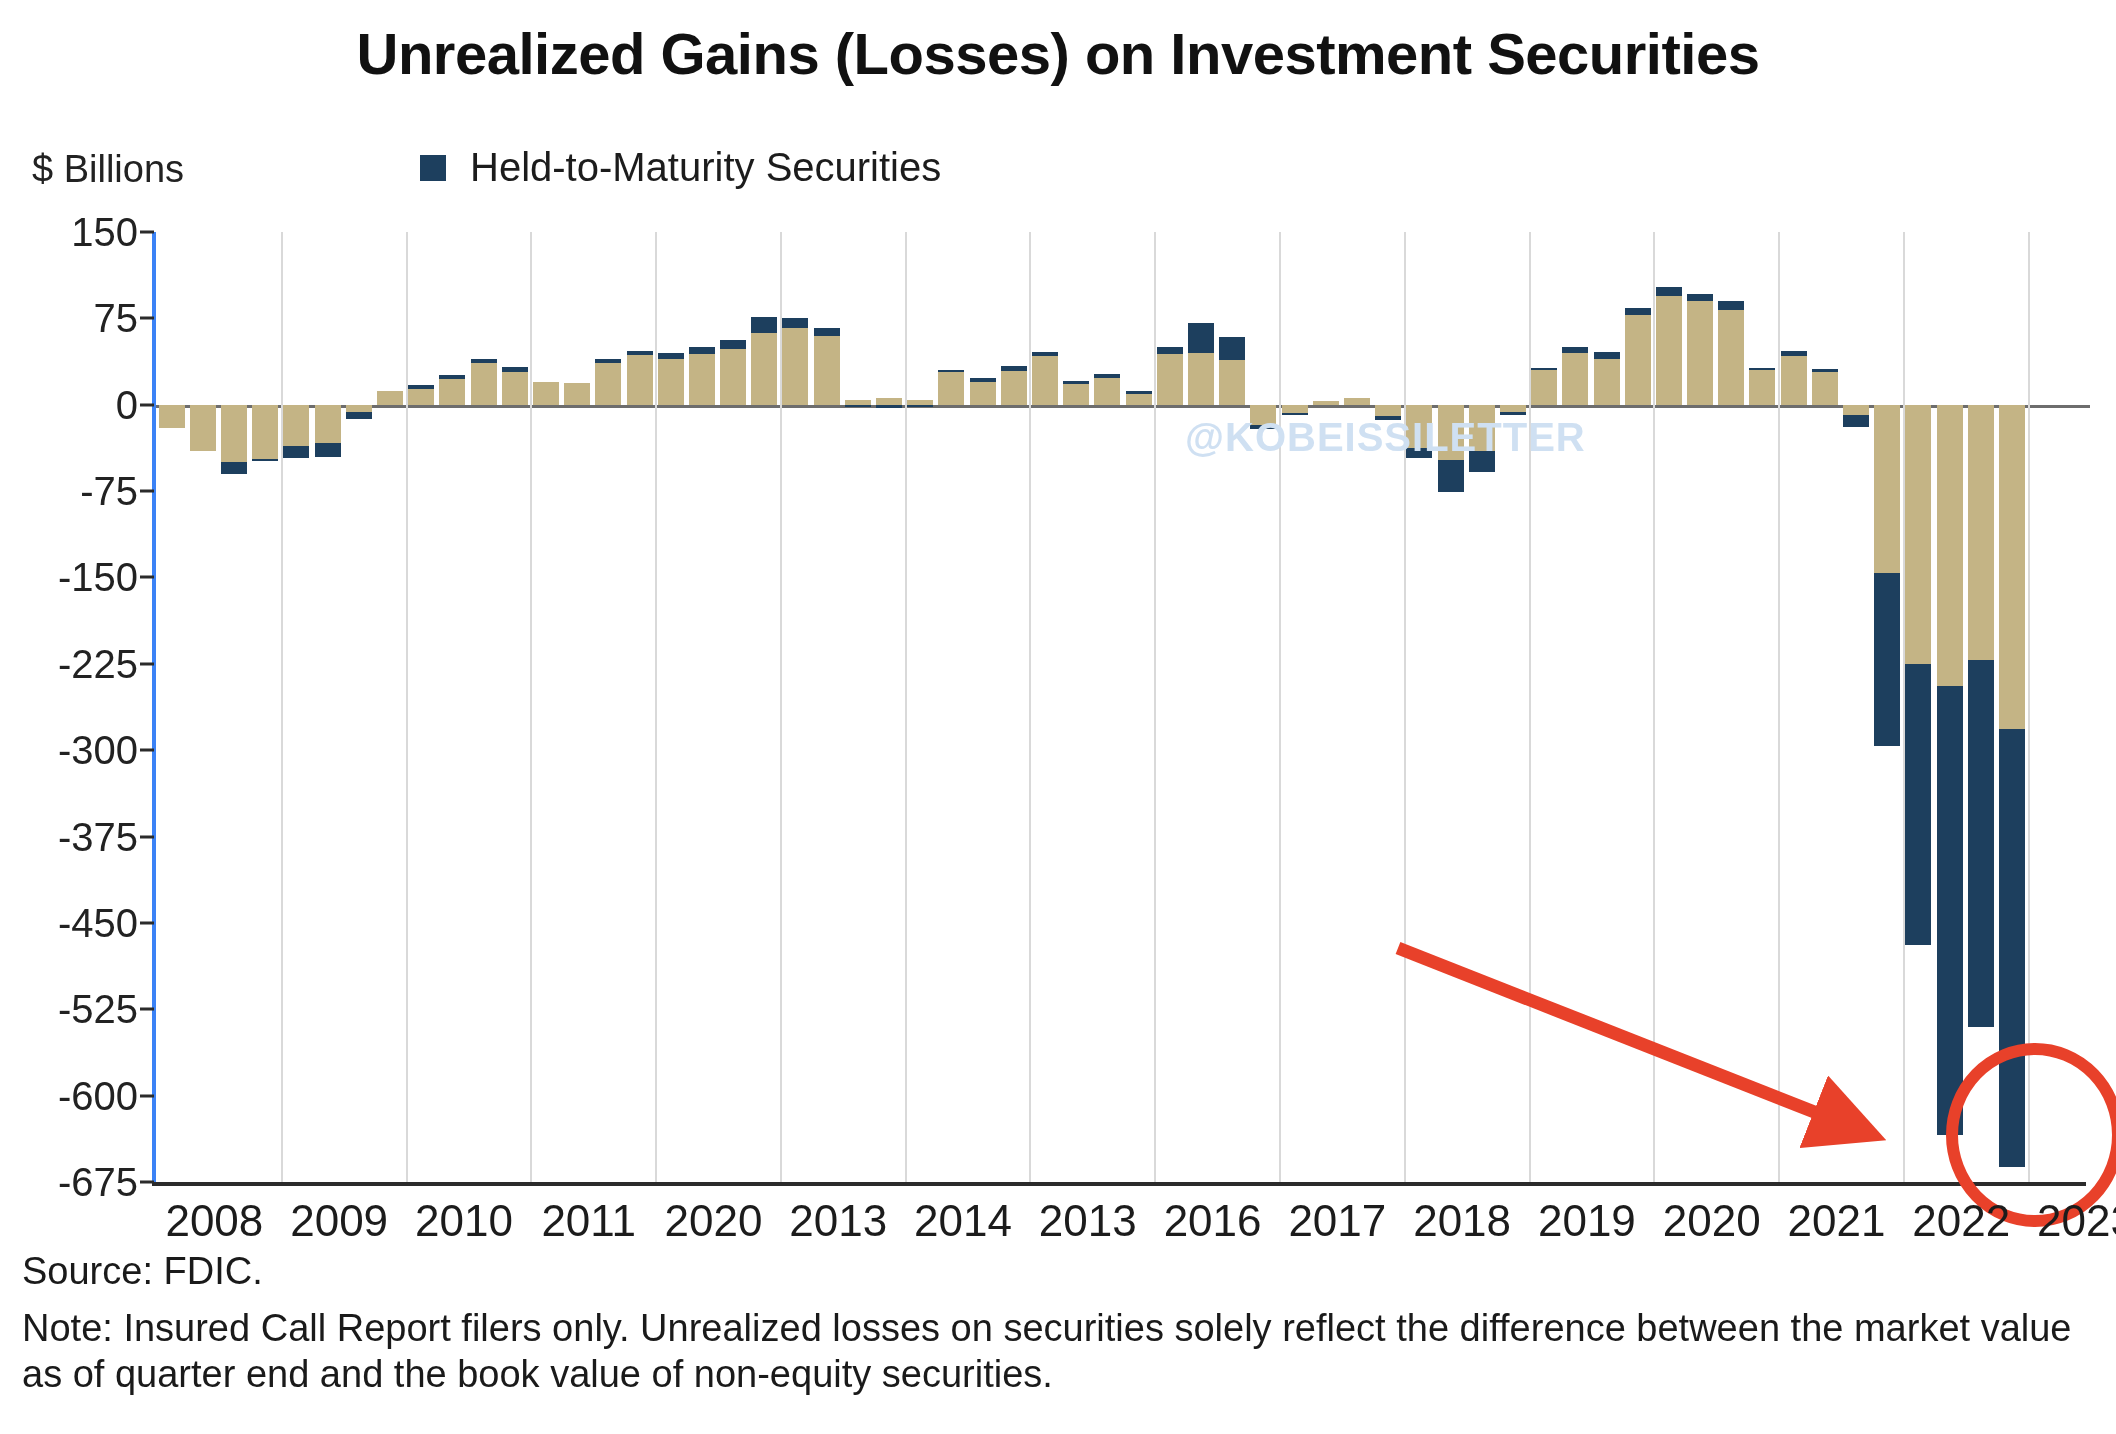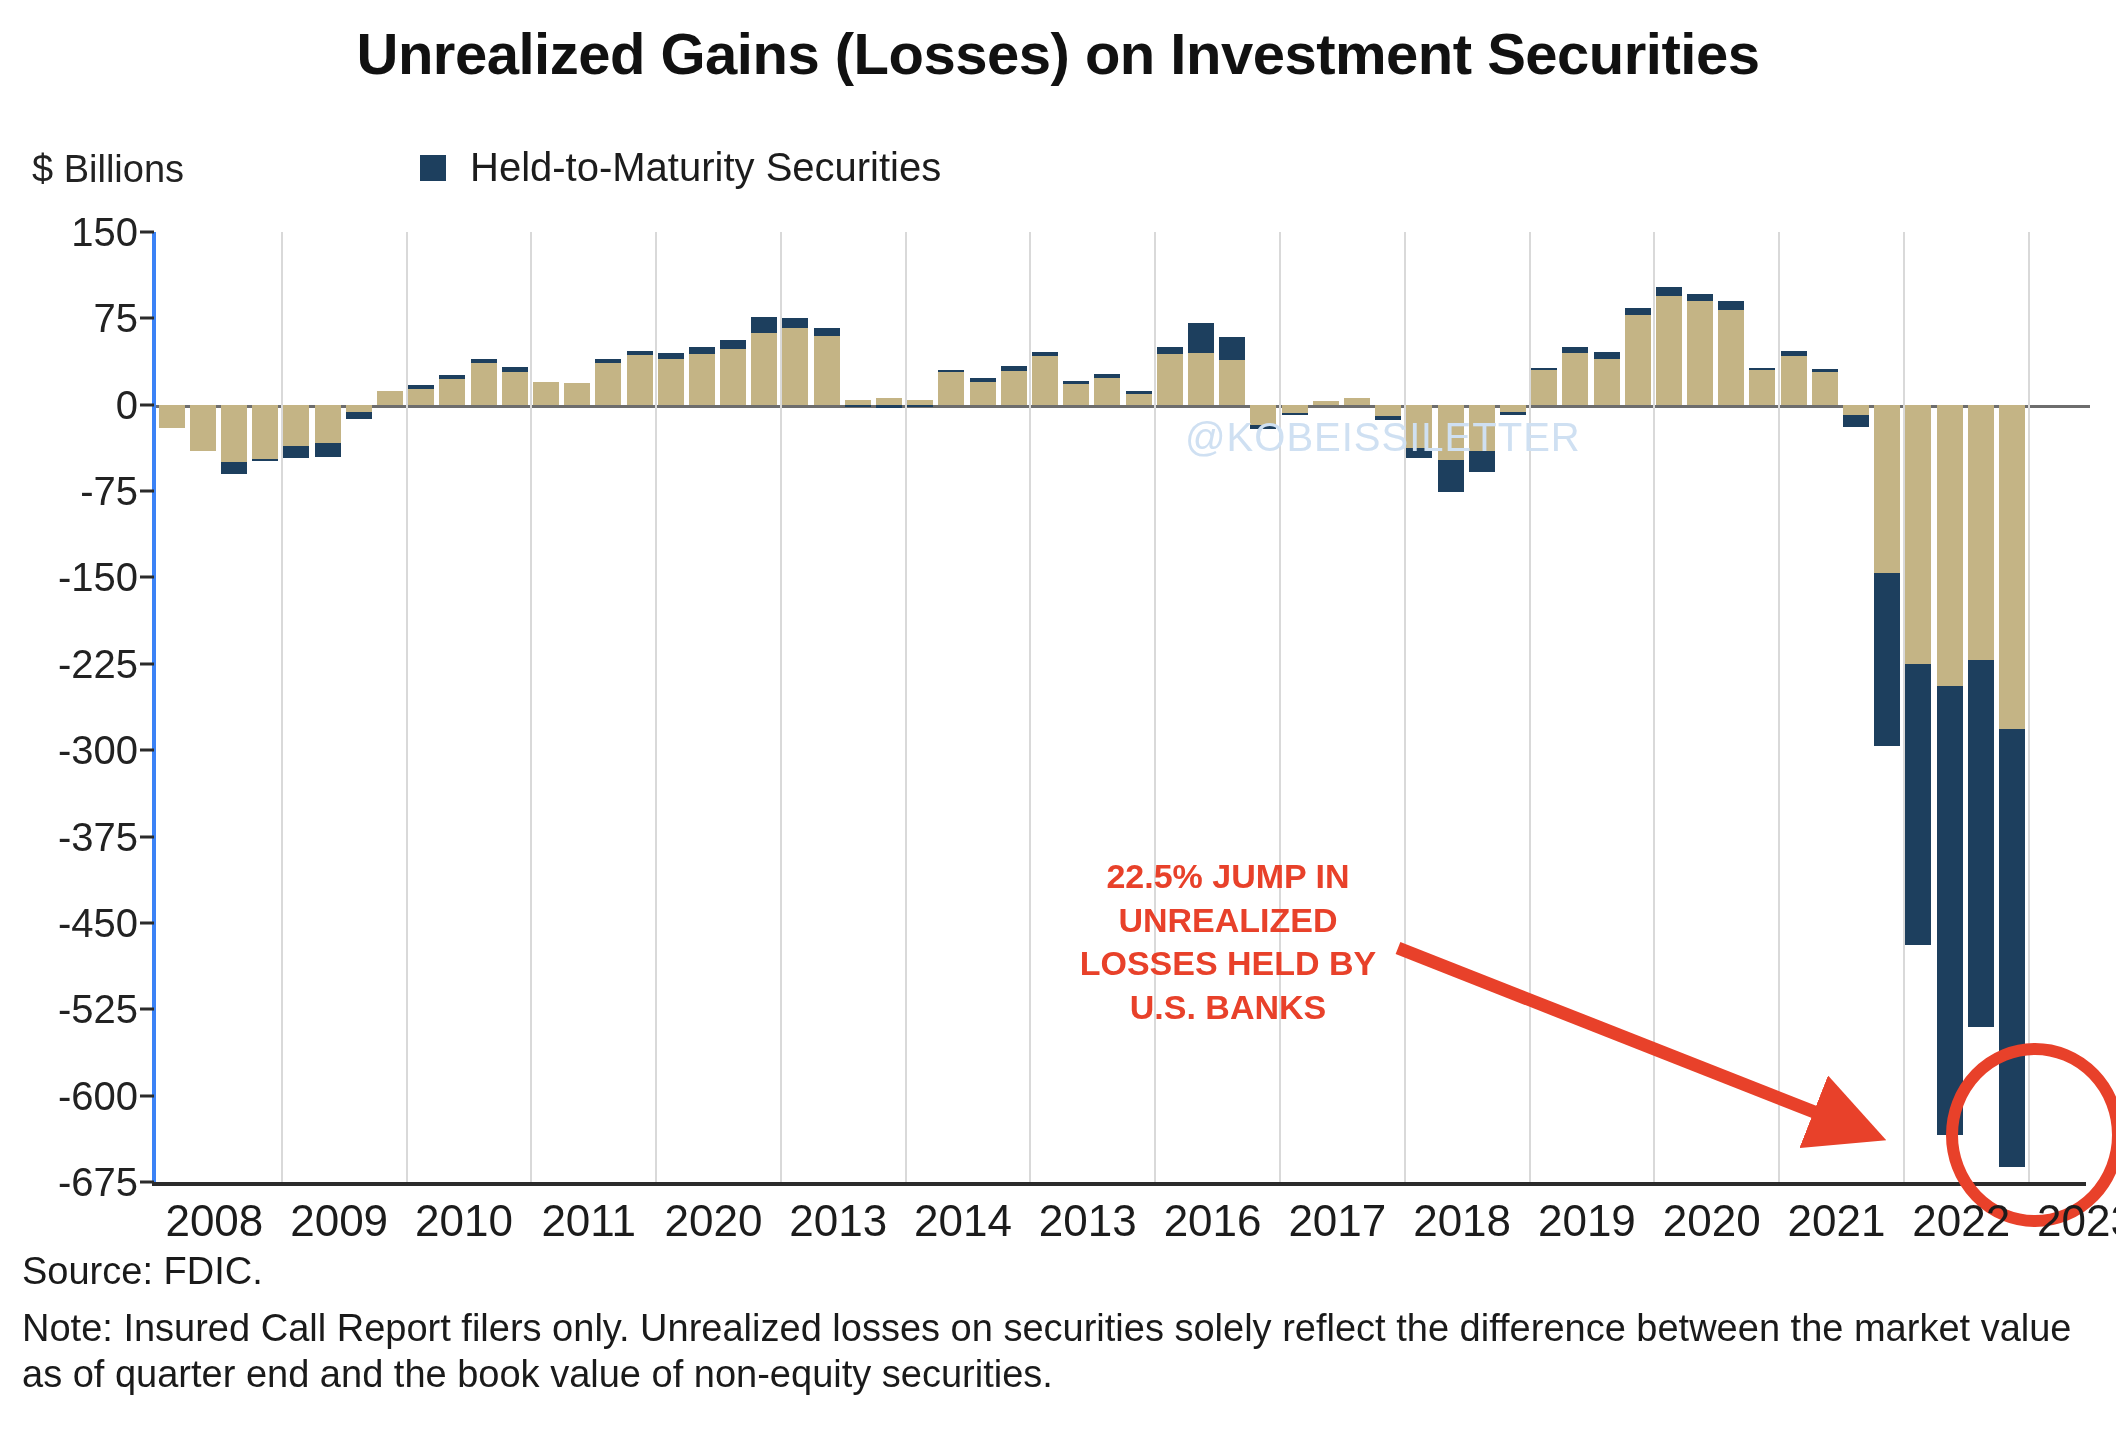--- a/index.html
+++ b/index.html
@@ -59,21 +59,21 @@
   .seg{position:absolute;width:100%;}
 
   .xtick{
     position:absolute;top:1196px;
     font-size:44px;color:#1c1c1c;
     transform:translateX(-50%);
   }
 
   .watermark{
     position:absolute;left:1185px;top:415px;
-    font-size:40px;font-weight:normal;color:#cfe0f2;
+    font-size:40px;font-weight:bold;color:#cfe0f2;
     letter-spacing:1px;
   }
 
   .annotation{
     position:absolute;left:1058px;top:855px;width:340px;
     text-align:center;
     font-size:34px;font-weight:bold;line-height:1.28;
     color:#e8412a;
   }
   .arrow-svg{position:absolute;left:1380px;top:930px;}
@@ -378,21 +378,20 @@
         <div class="seg" style="background: rgb(196, 180, 133); top: 172.727px; height: 324.727px;"></div>
         <div class="seg" style="background: rgb(29, 63, 94); top: 497.455px; height: 437.576px;"></div>
       </div>
       <div class="bar" style="left: 1874.21px; top: 0px; height: 950px;"></div>
       <div class="bar" style="left: 1905.4px; top: 0px; height: 950px;"></div>
     </div>
   <div class="axis-bottom"></div>
 
   <div class="watermark">@KOBEISSILETTER</div>
 
-  <div class="annotation">22.5% JUMP IN UNREALIZED LOSSES HELD BY U.S. BANKS</div>
 
   <svg class="arrow-svg" width="560" height="240" viewBox="0 0 560 240">
     <defs>
       <marker id="ah" markerWidth="6" markerHeight="6" refX="3" refY="3" orient="auto">
         <path d="M0,0 L6,3 L0,6 z" fill="#e8412a"></path>
       </marker>
     </defs>
     <line x1="18" y1="18" x2="470" y2="196" stroke="#e8412a" stroke-width="13" marker-end="url(#ah)"></line>
   </svg>
 

